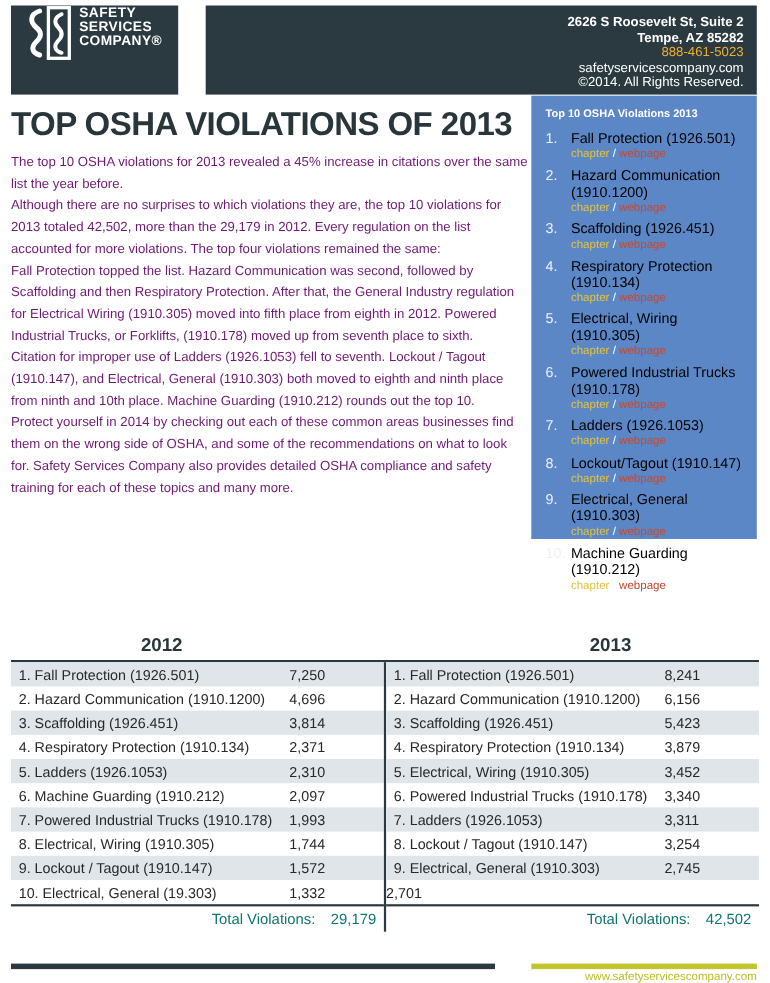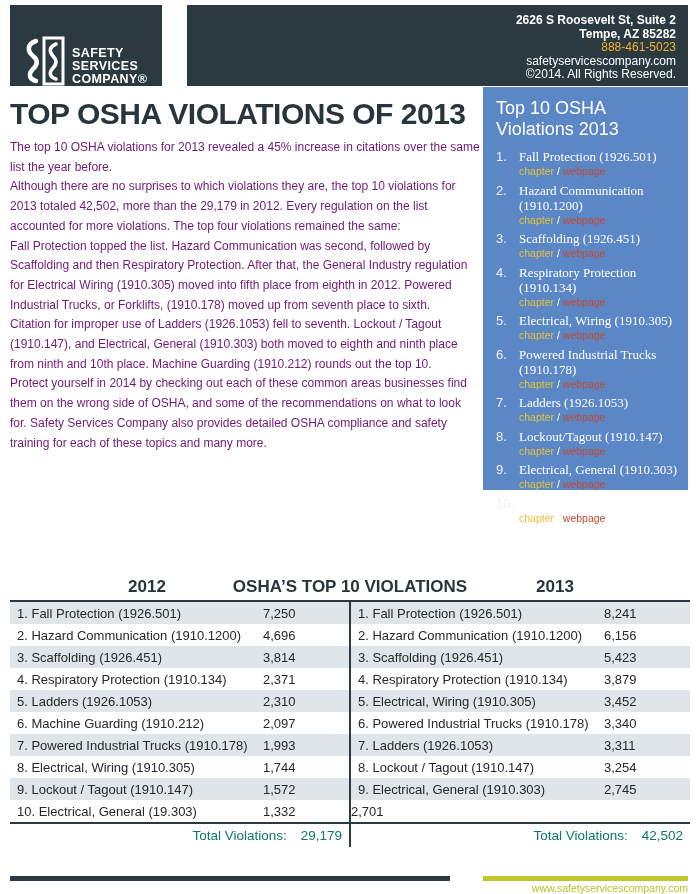--- a/index.html
+++ b/index.html
@@ -2,34 +2,34 @@
 <html><head>
 <meta charset="utf-8">
 <style>
   html,body{margin:0;padding:0;}
   body{
     width:700px;height:894px;background:#ffffff;position:relative;
     font-family:"Liberation Sans", sans-serif;overflow:hidden;
   }
   
   .hdr-block{position:absolute;top:5px;background:#2b3a40;box-sizing:border-box;}
-  .logo-block{left:10px;width:152px;height:81px;display:flex;align-items:flex-end;padding-left:13px;}
+  .logo-block{left:10px;width:152px;height:81px;display:flex;align-items:flex-start;padding-left:13px;}
   .logo-text{color:#fff;font-weight:700;font-size:12.5px;line-height:13px;letter-spacing:.4px;margin-left:7px;}
   .contact-block{left:187px;width:501px;height:81px;text-align:right;padding:9px 12px 0 0;color:#fff;font-size:12px;line-height:13.5px;}
   .contact-line{font-weight:700;}
   .contact-line.light{font-weight:400;}
   .phone{color:#f0af2d;font-weight:400;cursor:pointer;}
   .weblink{color:#fff;cursor:pointer;}
   
   .sidebar{position:absolute;left:483px;top:87px;width:205px;height:403px;background:#5c87c6;box-sizing:border-box;padding:11px 8px 0 13px;}
-  .sb-title{color:#ffffff;font-weight:400;font-size:18px;margin-bottom:9px;}
+  .sb-title{color:#ffffff;font-weight:700;font-size:10px;margin-bottom:9px;}
   .sb-item{display:flex;margin-bottom:5px;}
   .sb-num{width:23px;flex:none;color:#eef1f4;font-size:13px;line-height:15px;}
   .sb-body{flex:1;}
-  .sb-name{color:#ffffff;font-size:13px;line-height:15px;font-family:Liberation Serif, serif;}
+  .sb-name{color:#000000;font-size:13px;line-height:15px;}
   .sb-links{font-size:10.5px;line-height:12.5px;margin-top:1px;}
   .sb-chapter{color:#e3c33c;cursor:pointer;}
   .sb-sep{color:#ffffff;}
   .sb-webpage{color:#c34a33;cursor:pointer;}
   
   .main{position:absolute;left:10px;top:97px;width:470px;}
   .main h1{font-size:30px;font-weight:700;color:#28363c;margin:0 0 7px 0;letter-spacing:-.5px;}
   .article p{margin:0;font-size:12px;line-height:19.7px;color:#701a75;}
   
   .cmp{position:absolute;left:10px;top:577px;width:680px;}
@@ -160,21 +160,20 @@
         <p>Although there are no surprises to which violations they are, the top 10 violations for 2013 totaled 42,502, more than the 29,179 in 2012. Every regulation on the list accounted for more violations. The top four violations remained the same:</p>
         <p>Fall Protection topped the list. Hazard Communication was second, followed by Scaffolding and then Respiratory Protection. After that, the General Industry regulation for Electrical Wiring (1910.305) moved into fifth place from eighth in 2012. Powered Industrial Trucks, or Forklifts, (1910.178) moved up from seventh place to sixth.</p>
         <p>Citation for improper use of Ladders (1926.1053) fell to seventh. Lockout / Tagout (1910.147), and Electrical, General (1910.303) both moved to eighth and ninth place from ninth and 10th place. Machine Guarding (1910.212) rounds out the top 10.</p>
         <p>Protect yourself in 2014 by checking out each of these common areas businesses find them on the wrong side of OSHA, and some of the recommendations on what to look for. Safety Services Company also provides detailed OSHA compliance and safety training for each of these topics and many more.</p>
       </div>
   </main>
 
   <section class="cmp">
     <div class="cmp-head">
       <span class="y-left">2012</span>
-      <span class="c-title">OSHA’S TOP 10 VIOLATIONS</span>
       <span class="y-right">2013</span>
     </div>
     <div class="cmp-body">
       <div class="half">
         <div class="t-rows">
             <div class="t-row">
               <span class="t-lbl">1. Fall Protection (1926.501)</span>
               <span class="t-val">7,250</span>
             </div>
             <div class="t-row">

